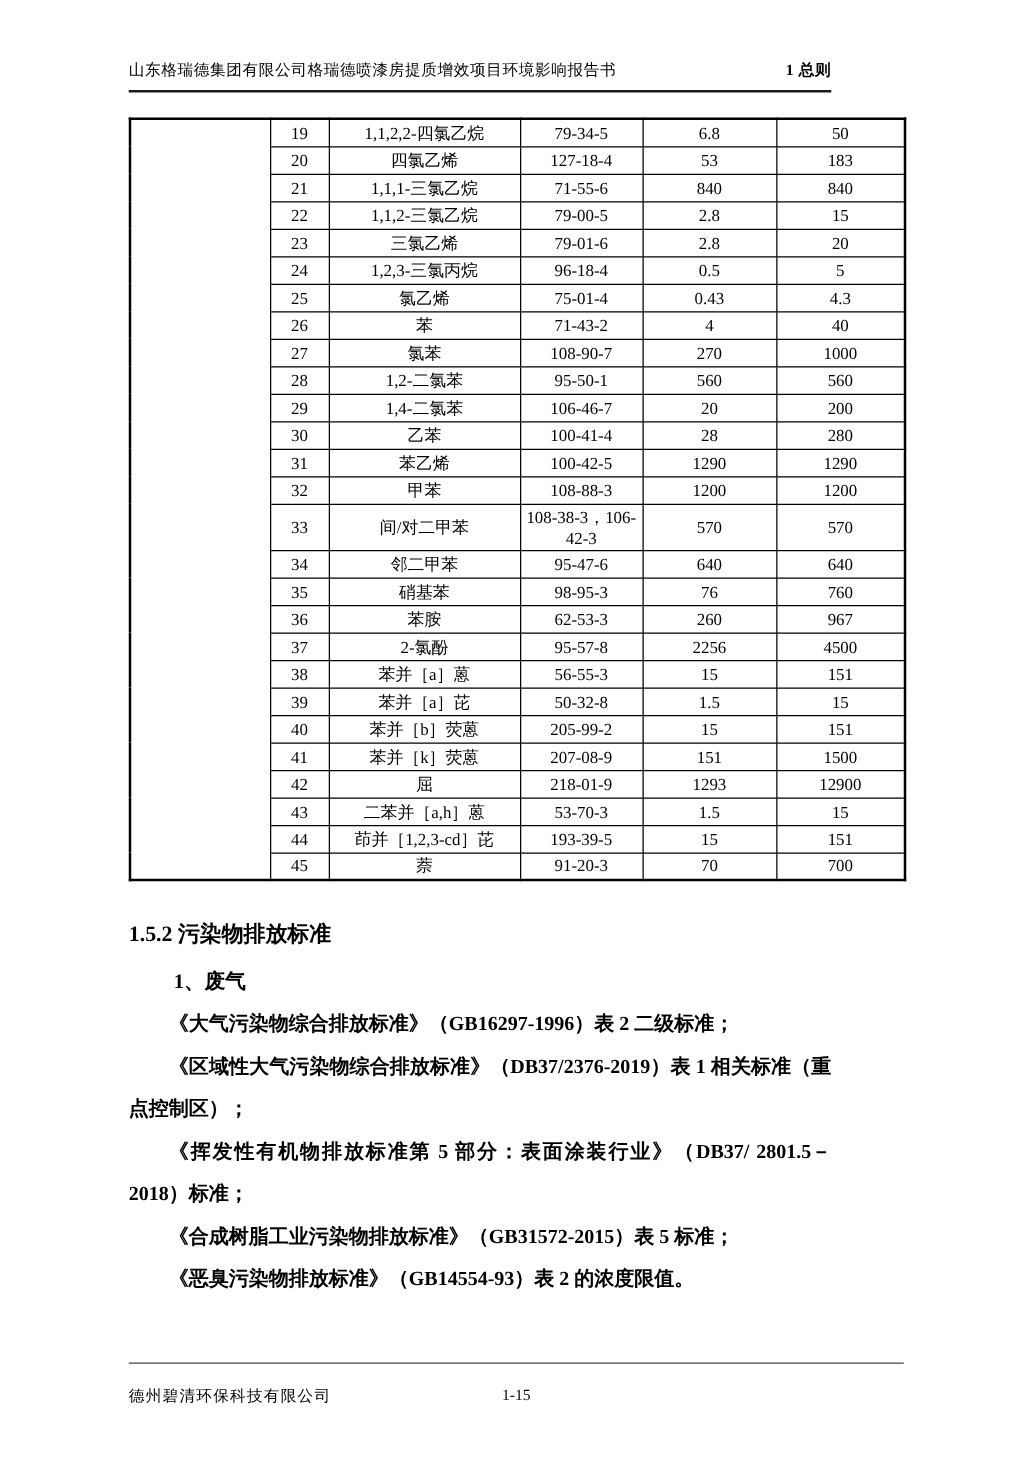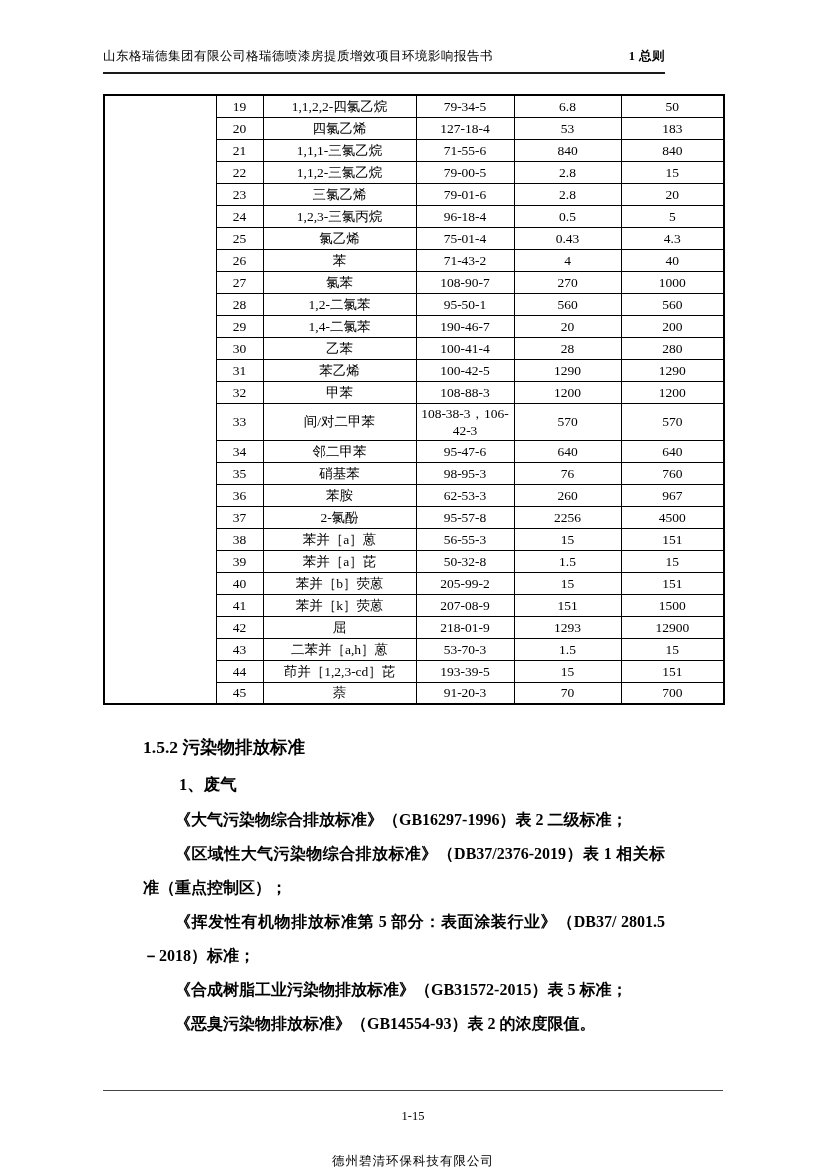--- a/index.html
+++ b/index.html
@@ -42,21 +42,21 @@
     text-align: center;
     vertical-align: middle;
     height: 22px;
     line-height: 17px;
     padding: 1px 2px;
     overflow: hidden;
   }
   table.pollutants td.left-col { background: #fff; }
 
   
-  .body-section { margin-top: 30px; margin-left: 40px; }
+  .body-section { margin-top: 30px; }
   .sec-heading {
     font-size: 17.5px;
     font-weight: bold;
     line-height: 24px;
   }
   .sub-heading {
     font-size: 16.5px;
     font-weight: bold;
     margin-top: 14px;
     padding-left: 36px;
@@ -80,23 +80,22 @@
     padding-top: 18px;
     font-size: 12.5px;
   }
   .footer .page-num {
     position: absolute;
     left: 50%;
     transform: translateX(-50%);
   }
   .footer .company {
     display: block;
-    text-align: center;
+    text-align: left;
     letter-spacing: 1px;
-    margin-top: 44px;
   }
 </style>
 </head>
 <body>
 
 <div class="page">
   <div class="content">
 
     <div class="header">
       <span class="title">山东格瑞德集团有限公司格瑞德喷漆房提质增效项目环境影响报告书</span>
@@ -181,21 +180,21 @@
             <tr>
               <td>28</td>
               <td>1,2-二氯苯</td>
               <td>95-50-1</td>
               <td>560</td>
               <td>560</td>
             </tr>
             <tr>
               <td>29</td>
               <td>1,4-二氯苯</td>
-              <td>190-46-7</td>
+              <td>106-46-7</td>
               <td>20</td>
               <td>200</td>
             </tr>
             <tr>
               <td>30</td>
               <td>乙苯</td>
               <td>100-41-4</td>
               <td>28</td>
               <td>280</td>
             </tr>

